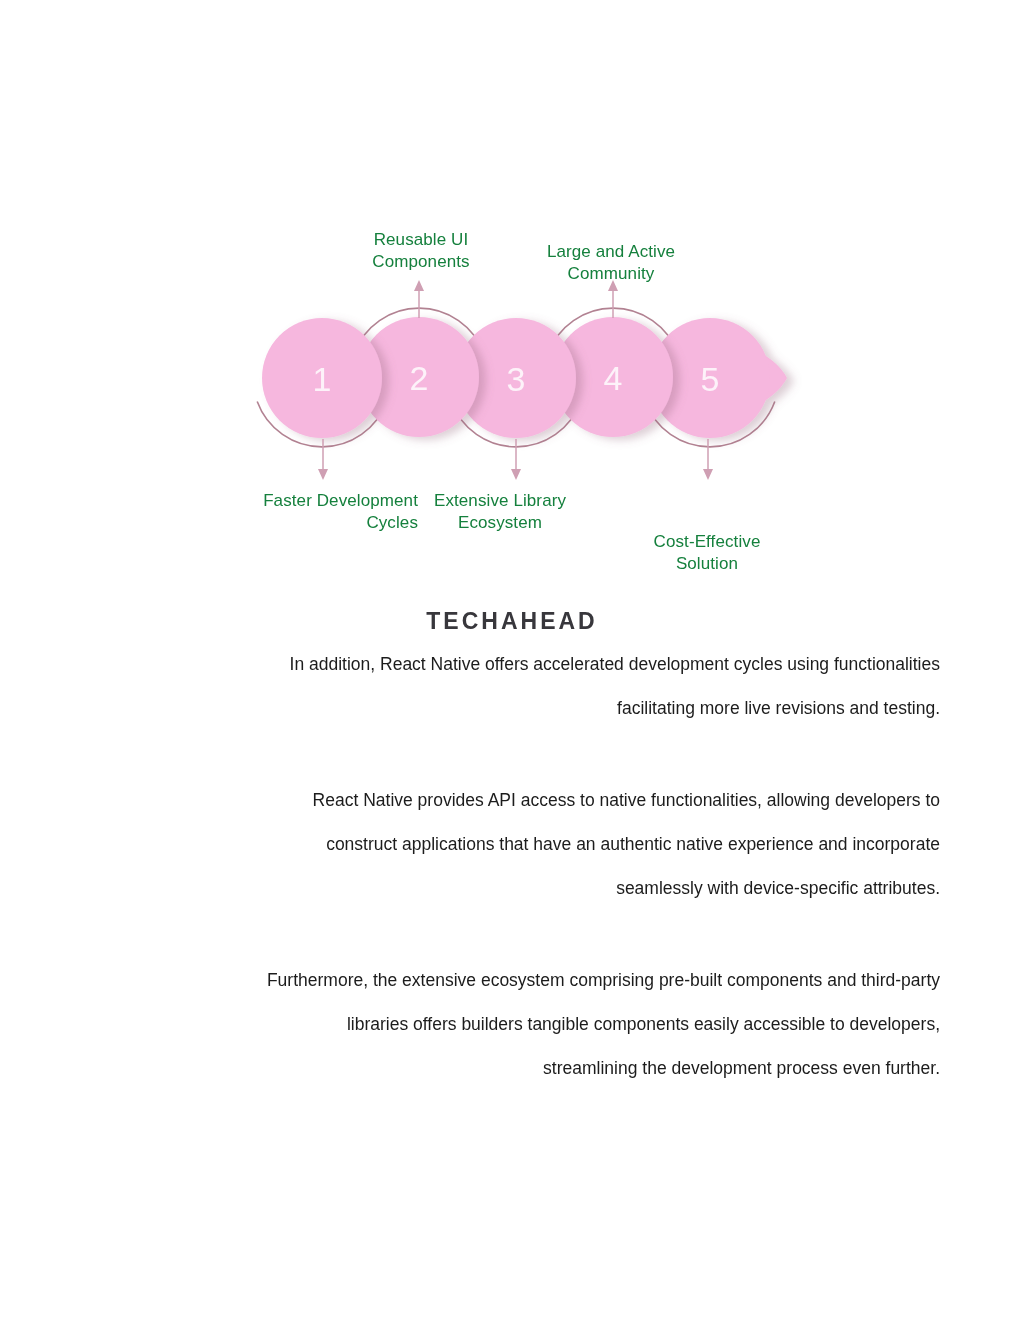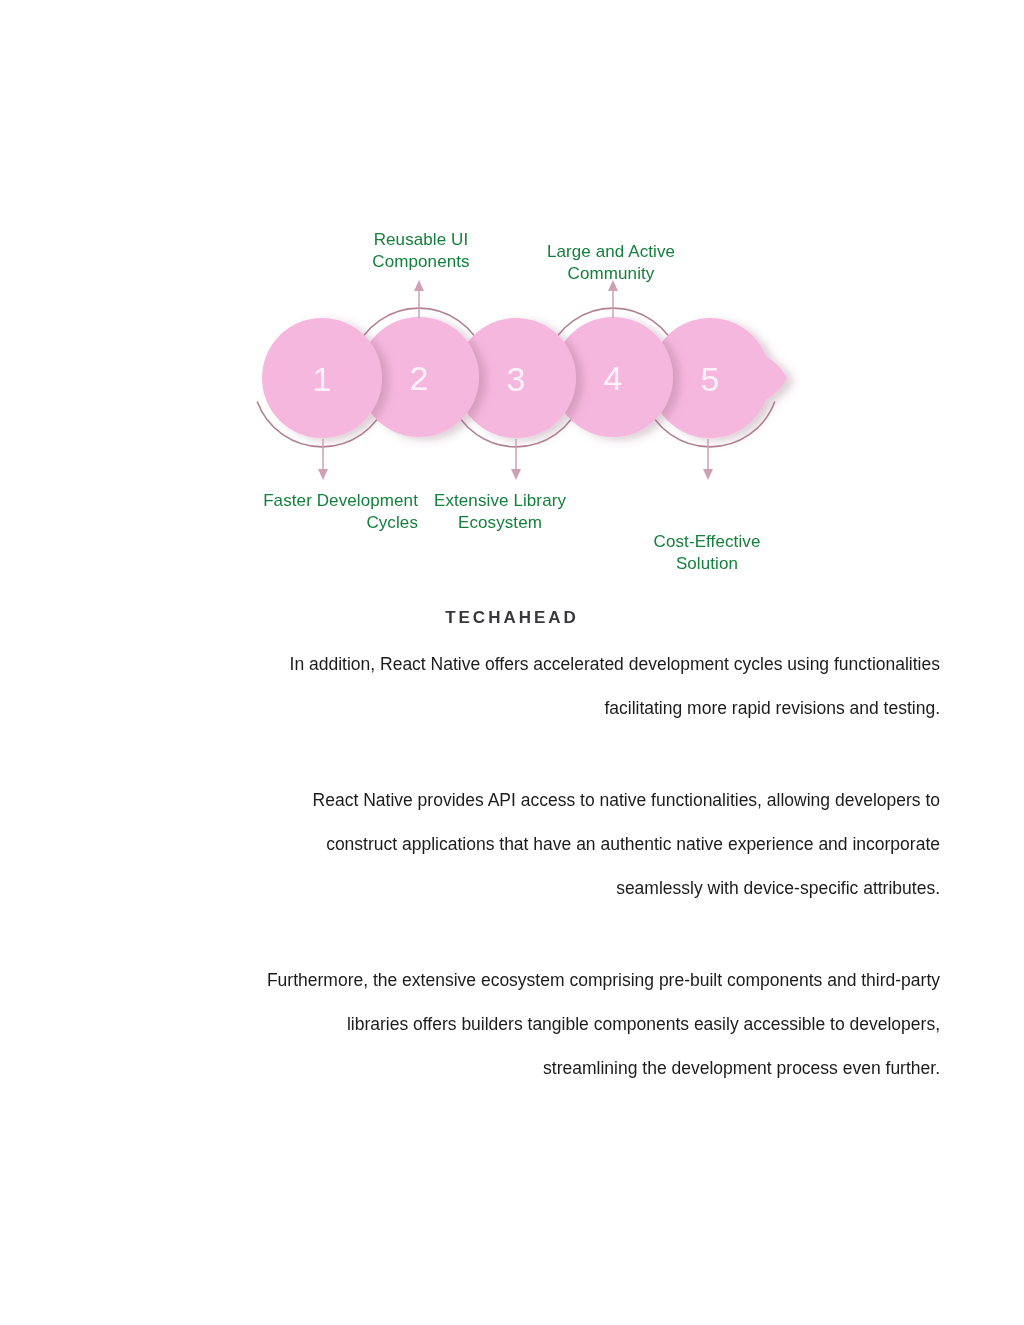--- a/index.html
+++ b/index.html
@@ -31,21 +31,21 @@
     text-align: center;
     letter-spacing: 0.1px;
   }
 
   
   .logo {
     position: absolute;
     left: 0; top: 608px;
     width: 1024px;
     text-align: center;
-    font-size: 17px;
+    font-size: 23px;
     font-weight: 700;
     letter-spacing: 3px;
     color: #38373c;
   }
 
   
   .body-text {
     position: absolute;
     left: 120px; top: 642px;
     width: 820px;
@@ -125,21 +125,21 @@
     <div class="step-label" style="left:415px; top:490px; width:170px;">Extensive Library Ecosystem</div>
     <div class="step-label" style="left:632px; top:506px; width:150px;margin-top:25px;">Cost-Effective Solution</div>
   </div>
 
   <div class="logo">TECHAHEAD</div>
 
   <div class="body-text">
 
     <p class="paragraph">
       <span class="t-line">In addition, React Native offers accelerated development cycles using functionalities</span>
-      <span class="t-line">facilitating more rapid revisions and testing.</span>
+      <span class="t-line">facilitating more live revisions and testing.</span>
     </p>
 
     <p class="paragraph">
       <span class="t-line">React Native provides API access to native functionalities, allowing developers to</span>
       <span class="t-line">construct applications that have an authentic native experience and incorporate</span>
       <span class="t-line">seamlessly with device-specific attributes.</span>
     </p>
 
     <p class="paragraph">
       <span class="t-line">Furthermore, the extensive ecosystem comprising pre-built components and third-party</span>

